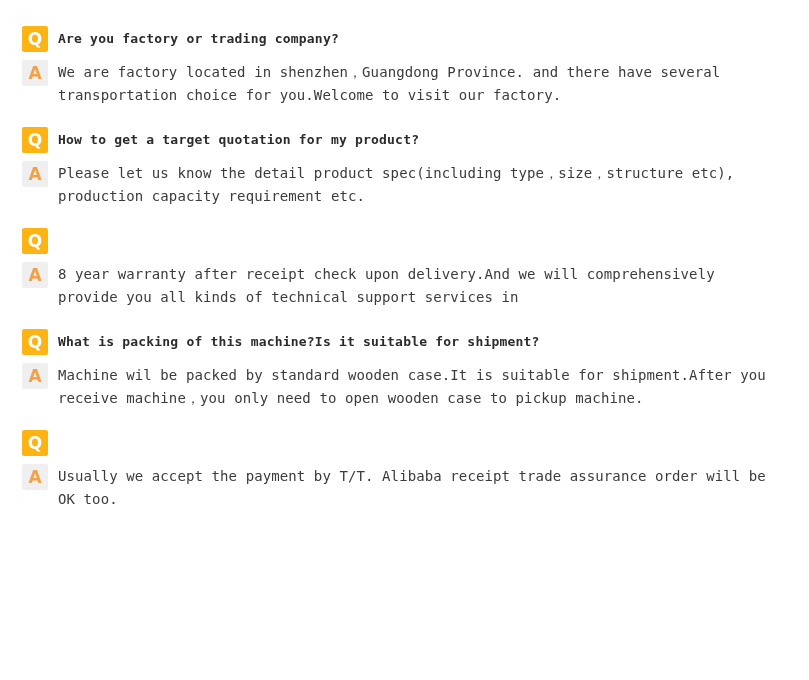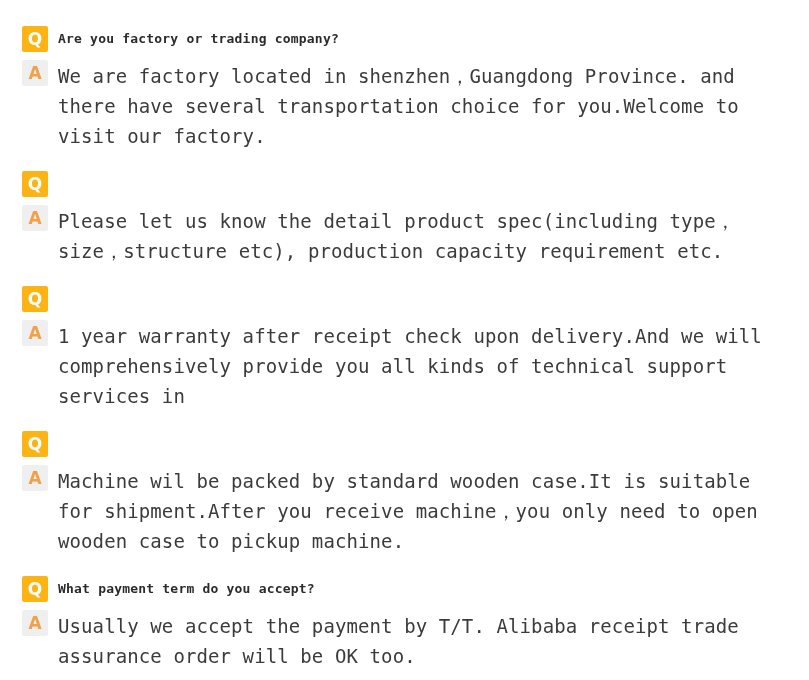--- a/index.html
+++ b/index.html
@@ -50,23 +50,23 @@
     font-weight: bold;
     color: #2b2b2b;
     line-height: 26px;
     letter-spacing: 0.2px;
     padding-top: 0px;
   }
   .a-row {
     margin-top: 8px;
   }
   .a-text {
-    font-size: 19px;
+    font-size: 14px;
     color: #3b3b3b;
-    line-height: 30px;
+    line-height: 23px;
     letter-spacing: 0.1px;
     max-width: 715px;
     padding-top: 1px;
   }
 </style>
 </head>
 <body>
 
 <div class="faq-wrap">
 
@@ -77,51 +77,52 @@
     </div>
     <div class="row a-row">
       <div class="badge badge-a">A</div>
       <div class="a-text">We are factory located in shenzhen，Guangdong Province. and there have several transportation choice for you.Welcome to visit our factory.</div>
     </div>
   </div>
 
   <div class="faq-item">
     <div class="row">
       <div class="badge badge-q">Q</div>
+      <div class="q-text">How to get a target quotation for my product?</div>
     </div>
     <div class="row a-row">
       <div class="badge badge-a">A</div>
       <div class="a-text">Please let us know the detail product spec(including type，size，structure etc), production capacity requirement etc.</div>
     </div>
   </div>
 
   <div class="faq-item">
     <div class="row">
       <div class="badge badge-q">Q</div>
     </div>
     <div class="row a-row">
       <div class="badge badge-a">A</div>
-      <div class="a-text">1 year warranty after receipt check upon delivery.And we will comprehensively provide you all kinds of technical support services in</div>
+      <div class="a-text">8 year warranty after receipt check upon delivery.And we will comprehensively provide you all kinds of technical support services in</div>
     </div>
   </div>
 
   <div class="faq-item">
     <div class="row">
       <div class="badge badge-q">Q</div>
+      <div class="q-text">What is packing of this machine?Is it suitable for shipment?</div>
     </div>
     <div class="row a-row">
       <div class="badge badge-a">A</div>
       <div class="a-text">Machine wil be packed by standard wooden case.It is suitable for shipment.After you receive machine，you only need to open wooden case to pickup machine.</div>
     </div>
   </div>
 
   <div class="faq-item">
     <div class="row">
       <div class="badge badge-q">Q</div>
-      <div class="q-text">What payment term do you accept?</div>
     </div>
     <div class="row a-row">
       <div class="badge badge-a">A</div>
       <div class="a-text">Usually we accept the payment by T/T. Alibaba receipt trade assurance order will be OK too.</div>
     </div>
   </div>
 
 </div>
 
 </body></html>

